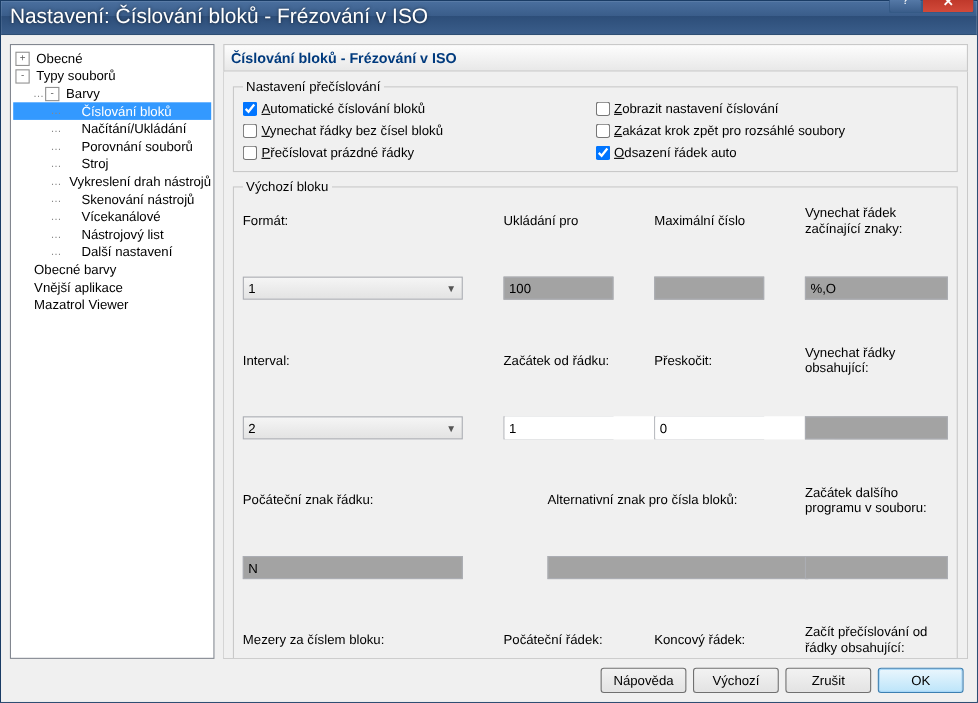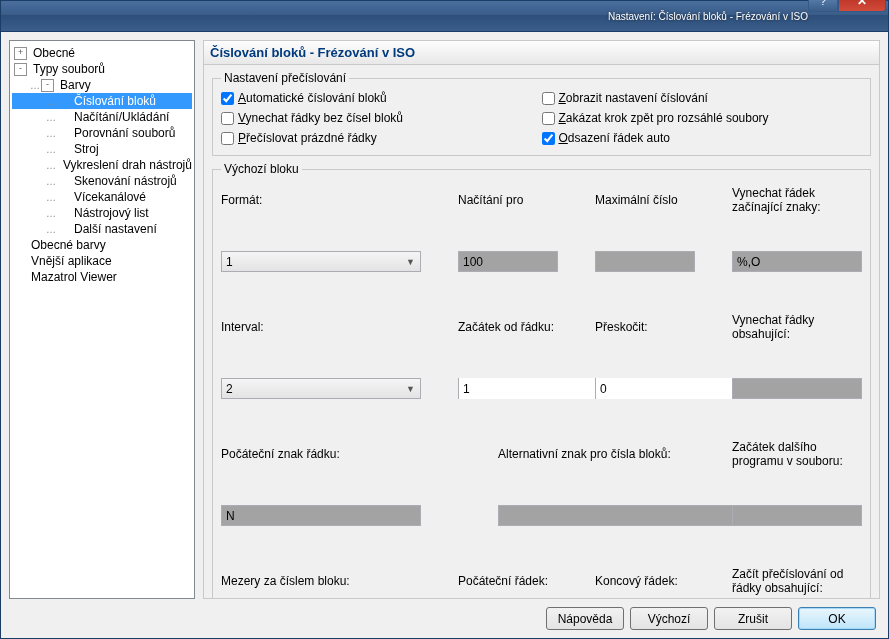--- a/index.html
+++ b/index.html
@@ -1,18 +1,18 @@
 <!DOCTYPE html>
 <html><head>
 <meta charset="utf-8">
 <style>
   html,body{margin:0;padding:0;font-family:"Segoe UI",Tahoma,sans-serif;font-size:12px;color:#000;background:#5b7fa8;}
   .window{width:889px;height:639px;box-sizing:border-box;border:1px solid #1a3c65;background:#fff;display:flex;flex-direction:column;box-shadow:0 0 8px rgba(0,0,0,.4);}
   .titlebar{height:30px;background:linear-gradient(to bottom,#4a6f9e 0%,#3a5d8a 45%,#2d4e79 46%,#3a5d8a 100%);display:flex;align-items:center;color:#fff;padding-left:8px;border-bottom:1px solid #1a3c65;}
-  .titlebar .title-text{flex:1;font-size:10px;text-shadow:0 0 3px rgba(0,0,0,.6);text-align:right;}
+  .titlebar .title-text{flex:1;font-size:19px;text-shadow:0 0 3px rgba(0,0,0,.6);}
   .win-btns{display:flex;height:20px;margin-right:2px;margin-top:-10px;align-self:flex-start;}
   .win-btn{width:28px;height:20px;border:1px solid #355a86;border-top:none;margin-left:0;display:flex;align-items:center;justify-content:center;font-size:11px;color:#fff;}
   .win-help{background:linear-gradient(to bottom,#6a8fbe,#3a5d8a);border-radius:0 0 0 3px;}
   .win-close{width:46px;background:linear-gradient(to bottom,#e07a7a 0%,#d24a3a 45%,#c0392b 46%,#d24a3a 100%);border-radius:0 0 3px 0;font-weight:bold;font-size:12px;}
   .client{flex:1;background:#f0f0f0;padding:8px;display:flex;flex-direction:column;gap:8px;min-height:0;}
   .top{flex:1;display:flex;gap:8px;min-height:0;}
   .tree{width:180px;background:#fff;border:1px solid #828790;overflow:auto;padding:4px 2px;}
   .tree ul{list-style:none;margin:0;padding:0;}
   .tree li{padding:0;white-space:nowrap;}
   .node{display:flex;align-items:center;height:16px;padding:0 2px;}
@@ -208,21 +208,21 @@
                     <span><span class="u">O</span><span>dsazení řádek auto</span></span>
                   </label>
               </div>
             </div>
           </fieldset>
 
           <fieldset>
             <legend>Výchozí bloku</legend>
             <div class="grid">
               <label class="lblrow">Formát:</label>
-              <label class="lblrow">Načítání pro</label>
+              <label class="lblrow">Ukládání pro</label>
               <label class="lblrow">Maximální číslo</label>
               <label class="lblrow">Vynechat řádek začínající znaky:</label>
 
               <div class="combo">
                   <span>1</span>
                   <span class="arrow">▼</span>
                 </div>
               <input type="text" value="100" style="">
               <input type="text" value="" style="">
               <input type="text" value="%,O" style="">

